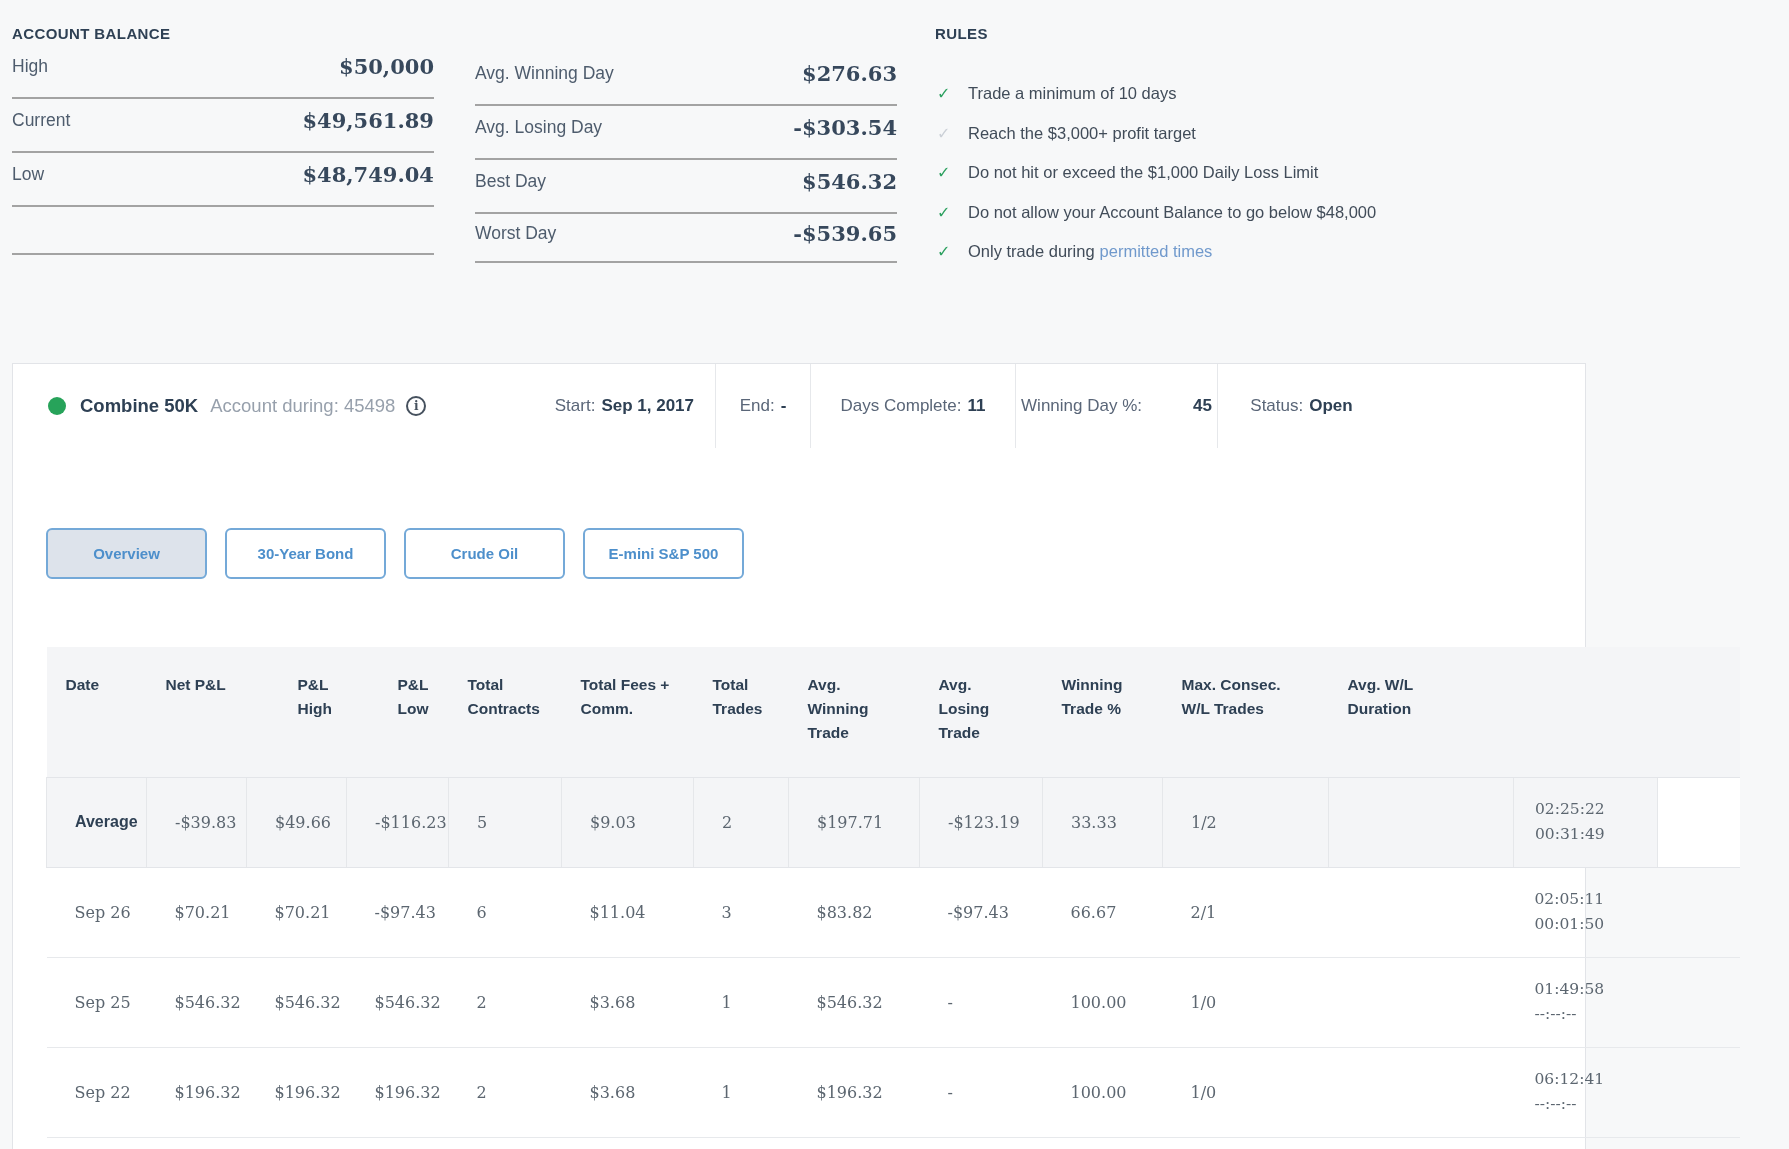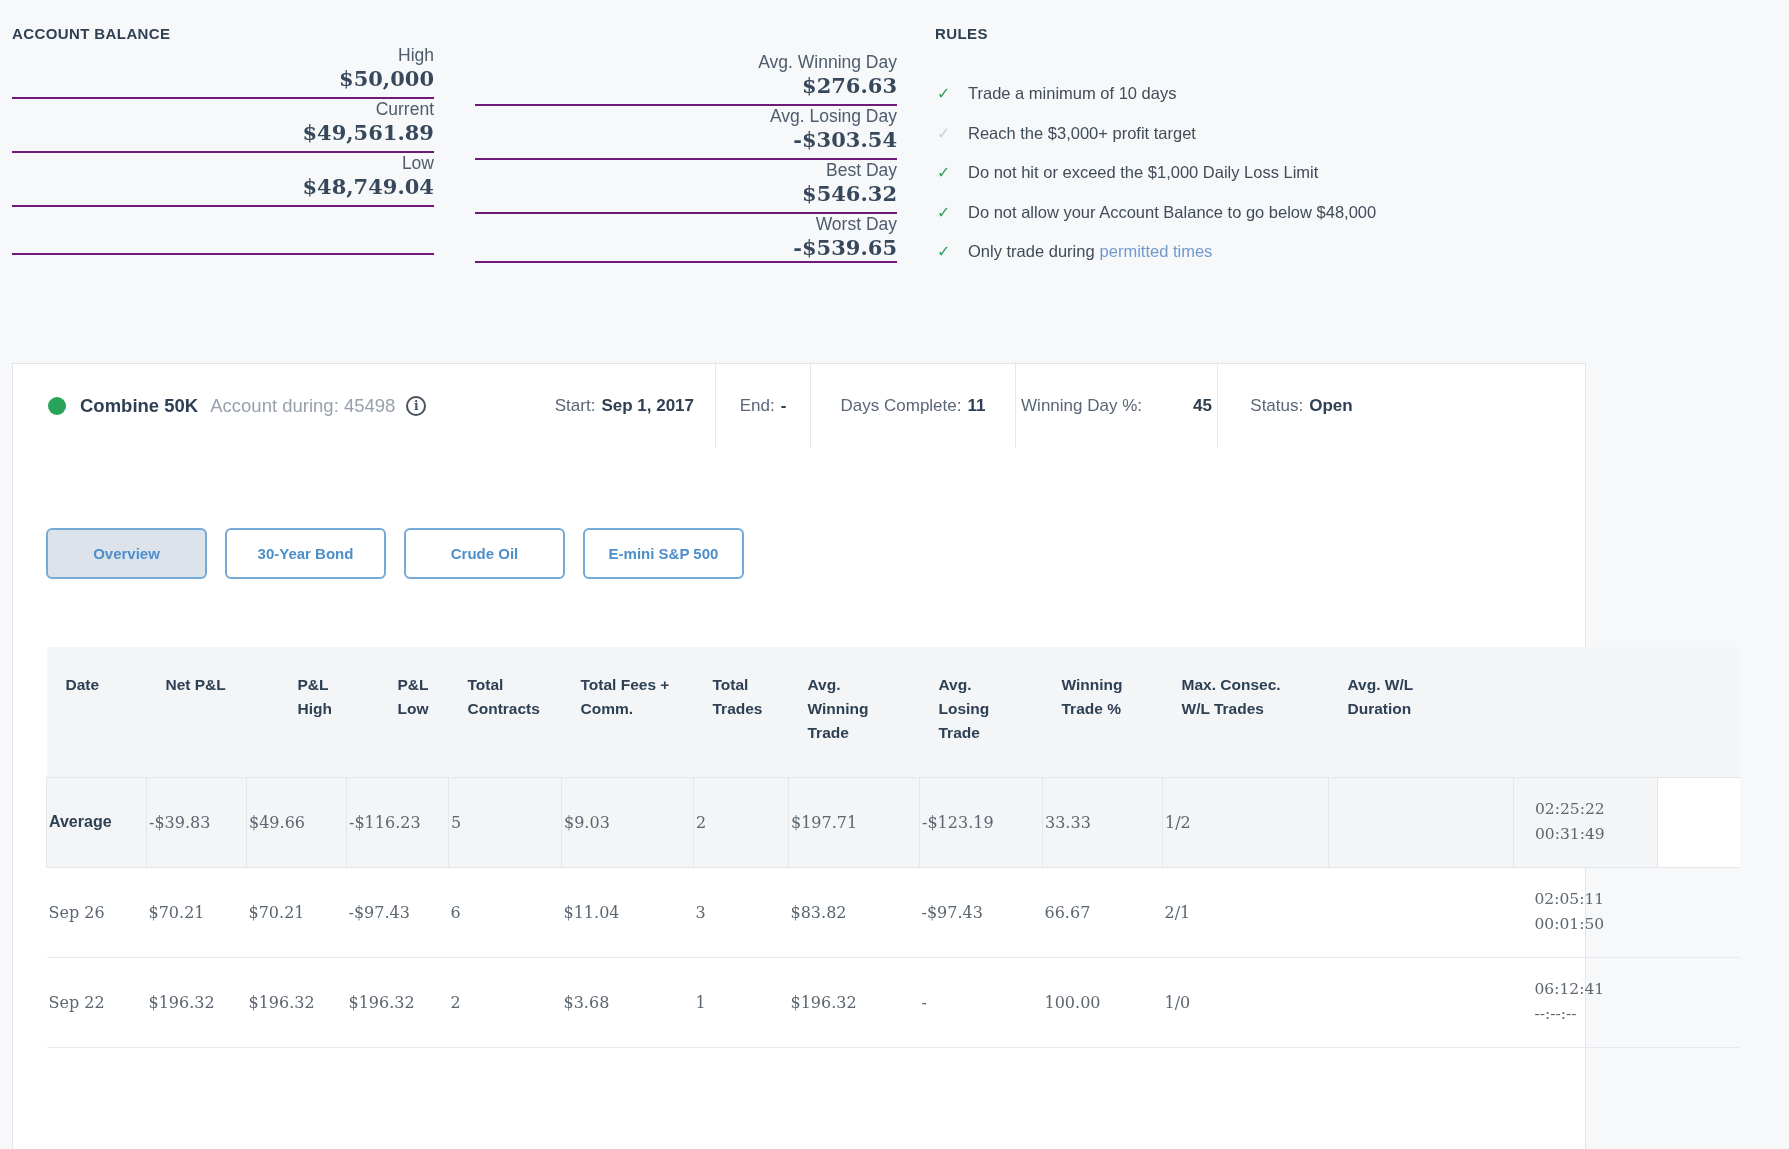--- a/index.html
+++ b/index.html
@@ -12,22 +12,22 @@
   }
 
   
   .top-section { display:flex; height:363px; padding:22px 0 0 12px; }
   .section-title { font-size:15px; font-weight:700; letter-spacing:.4px; color:#2e4054; margin-top:3px; height:20px; }
   .balance-col { width:422px; }
   .day-col { width:422px; margin-left:41px; padding-top:30px; }
   .rules-col { margin-left:38px; width:640px; }
 
   .metric-row {
-    height:54px; display:flex; justify-content:space-between; align-items:flex-end;
-    padding-bottom:9px; border-bottom:2px solid #701a75;flex-direction:column;
+    height:54px; display:flex; justify-content:space-between; align-items:center;
+    padding-bottom:9px; border-bottom:2px solid #a3a3a3;
   }
   .metric-row.empty-row { height:48px; }
   .day-col .metric-row:last-child { height:49px; }
   .metric-label { font-size:17.5px; color:#4e5c6d; }
   .metric-value { font-family:"DejaVu Serif","Liberation Serif",serif; font-size:21px; font-weight:700; color:#37485c; }
 
   .rules-list { list-style:none; margin-top:29px; }
   .rule-item { height:39.5px; display:flex; align-items:center; }
   .check { color:#2ba05f; font-size:16px; font-weight:700; width:33px; flex-shrink:0; padding-left:2px; }
   .check.muted { color:#cbd0d7; }
@@ -74,21 +74,21 @@
     font-family:"Liberation Sans","DejaVu Sans",sans-serif; font-size:15.5px; font-weight:700; color:#2e4054; line-height:1.55;
   }
   .th-inner { display:inline-block; }
   th.c3 .th-inner, th.c4 .th-inner { max-width:46px;margin-left:32px; }
   th.c5 .th-inner { max-width:82px; }
   th.c6 .th-inner { max-width:100px; }
   th.c7 .th-inner { max-width:58px; }
   th.c8 .th-inner, th.c9 .th-inner, th.c10 .th-inner { max-width:72px; }
   th.c11 .th-inner { max-width:112px; }
   th.c12 .th-inner { max-width:84px; }
-  tbody td { padding-left:2px; font-size:16px; color:#5c6670; vertical-align:middle; }
+  tbody td { padding-left:28px; font-size:16px; color:#5c6670; vertical-align:middle; }
   tbody td.c13 { padding-left:21px; }
   .avg-row { height:90px; }
   .avg-row td { background:#f4f5f7; border-top:1px solid #e3e5e9; border-bottom:1px solid #e3e5e9; border-left:1px solid #e5e7ea; }
   .avg-row td.c14 { background:#fff; }
   .avg-row td.c1 { font-family:"Liberation Sans","DejaVu Sans",sans-serif; font-weight:700; font-size:16px; color:#2e4054; }
   .data-row { height:90px; border-bottom:1px solid #e7e9ec; }
   .dur-line { line-height:25px; font-size:15.5px; }
 </style>
 </head>
 <body>
@@ -277,20 +277,39 @@
             <td class="c10">66.67</td>
             <td class="c11">2/1</td>
             <td class="c12"></td>
             <td class="c13">
               <div class="dur-line">02:05:11</div>
               <div class="dur-line">00:01:50</div>
             </td>
             <td class="c14"></td>
           </tr>
           <tr class="data-row">
+            <td class="c1">Sep 25</td>
+            <td class="c2">$546.32</td>
+            <td class="c3">$546.32</td>
+            <td class="c4">$546.32</td>
+            <td class="c5">2</td>
+            <td class="c6">$3.68</td>
+            <td class="c7">1</td>
+            <td class="c8">$546.32</td>
+            <td class="c9">-</td>
+            <td class="c10">100.00</td>
+            <td class="c11">1/0</td>
+            <td class="c12"></td>
+            <td class="c13">
+              <div class="dur-line">01:49:58</div>
+              <div class="dur-line">--:--:--</div>
+            </td>
+            <td class="c14"></td>
+          </tr>
+          <tr class="data-row">
             <td class="c1">Sep 22</td>
             <td class="c2">$196.32</td>
             <td class="c3">$196.32</td>
             <td class="c4">$196.32</td>
             <td class="c5">2</td>
             <td class="c6">$3.68</td>
             <td class="c7">1</td>
             <td class="c8">$196.32</td>
             <td class="c9">-</td>
             <td class="c10">100.00</td>

